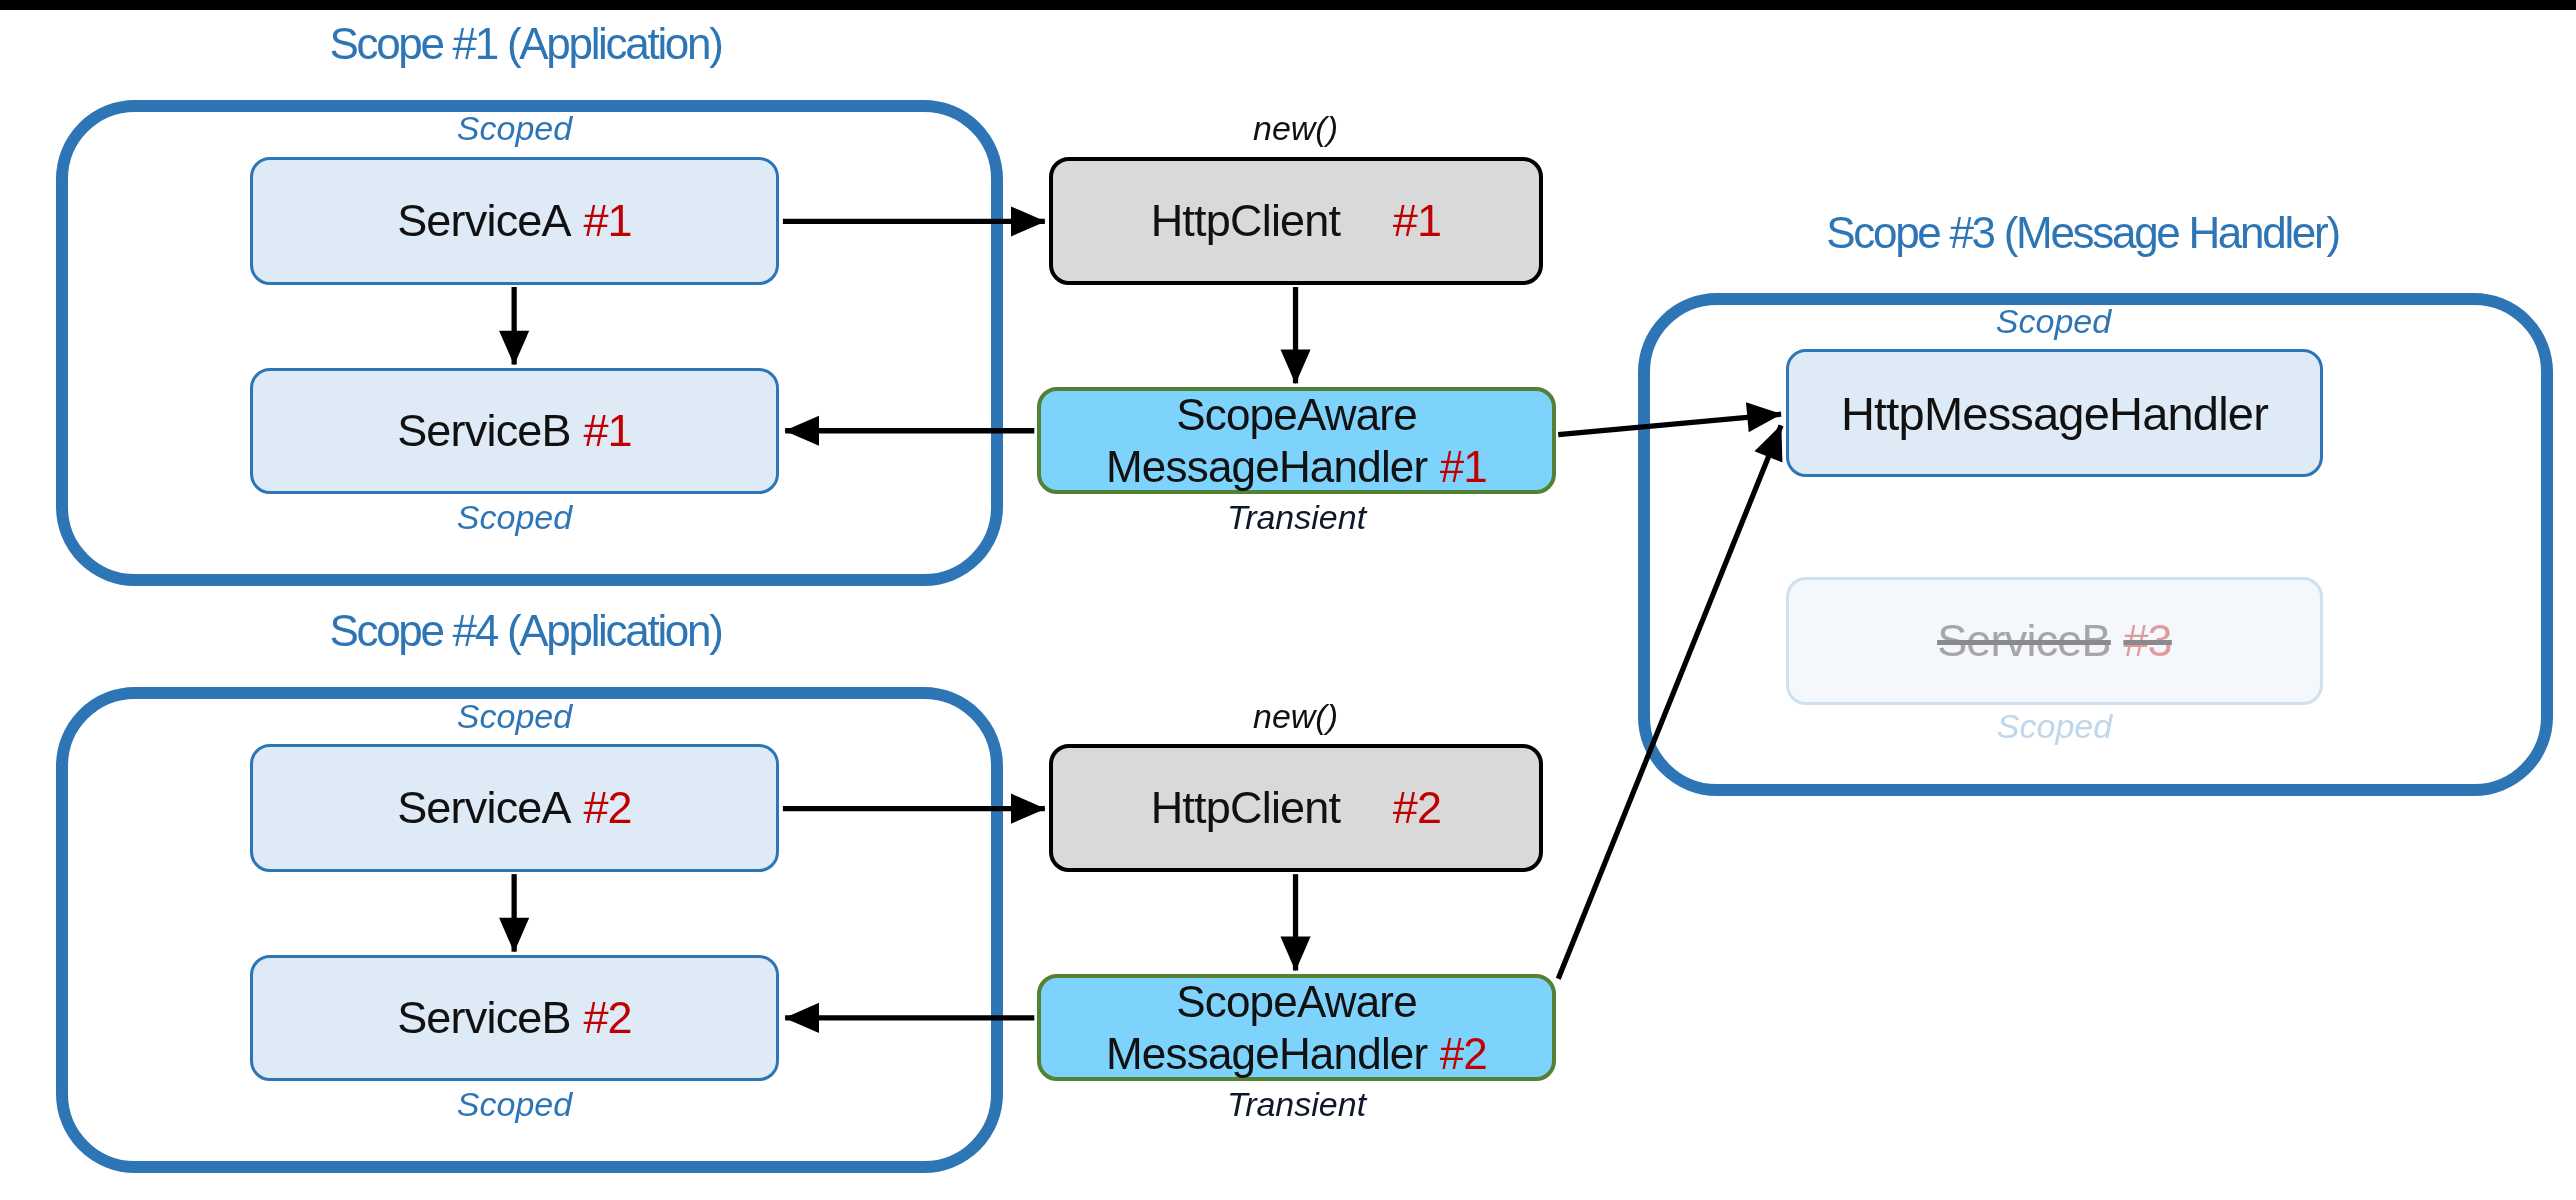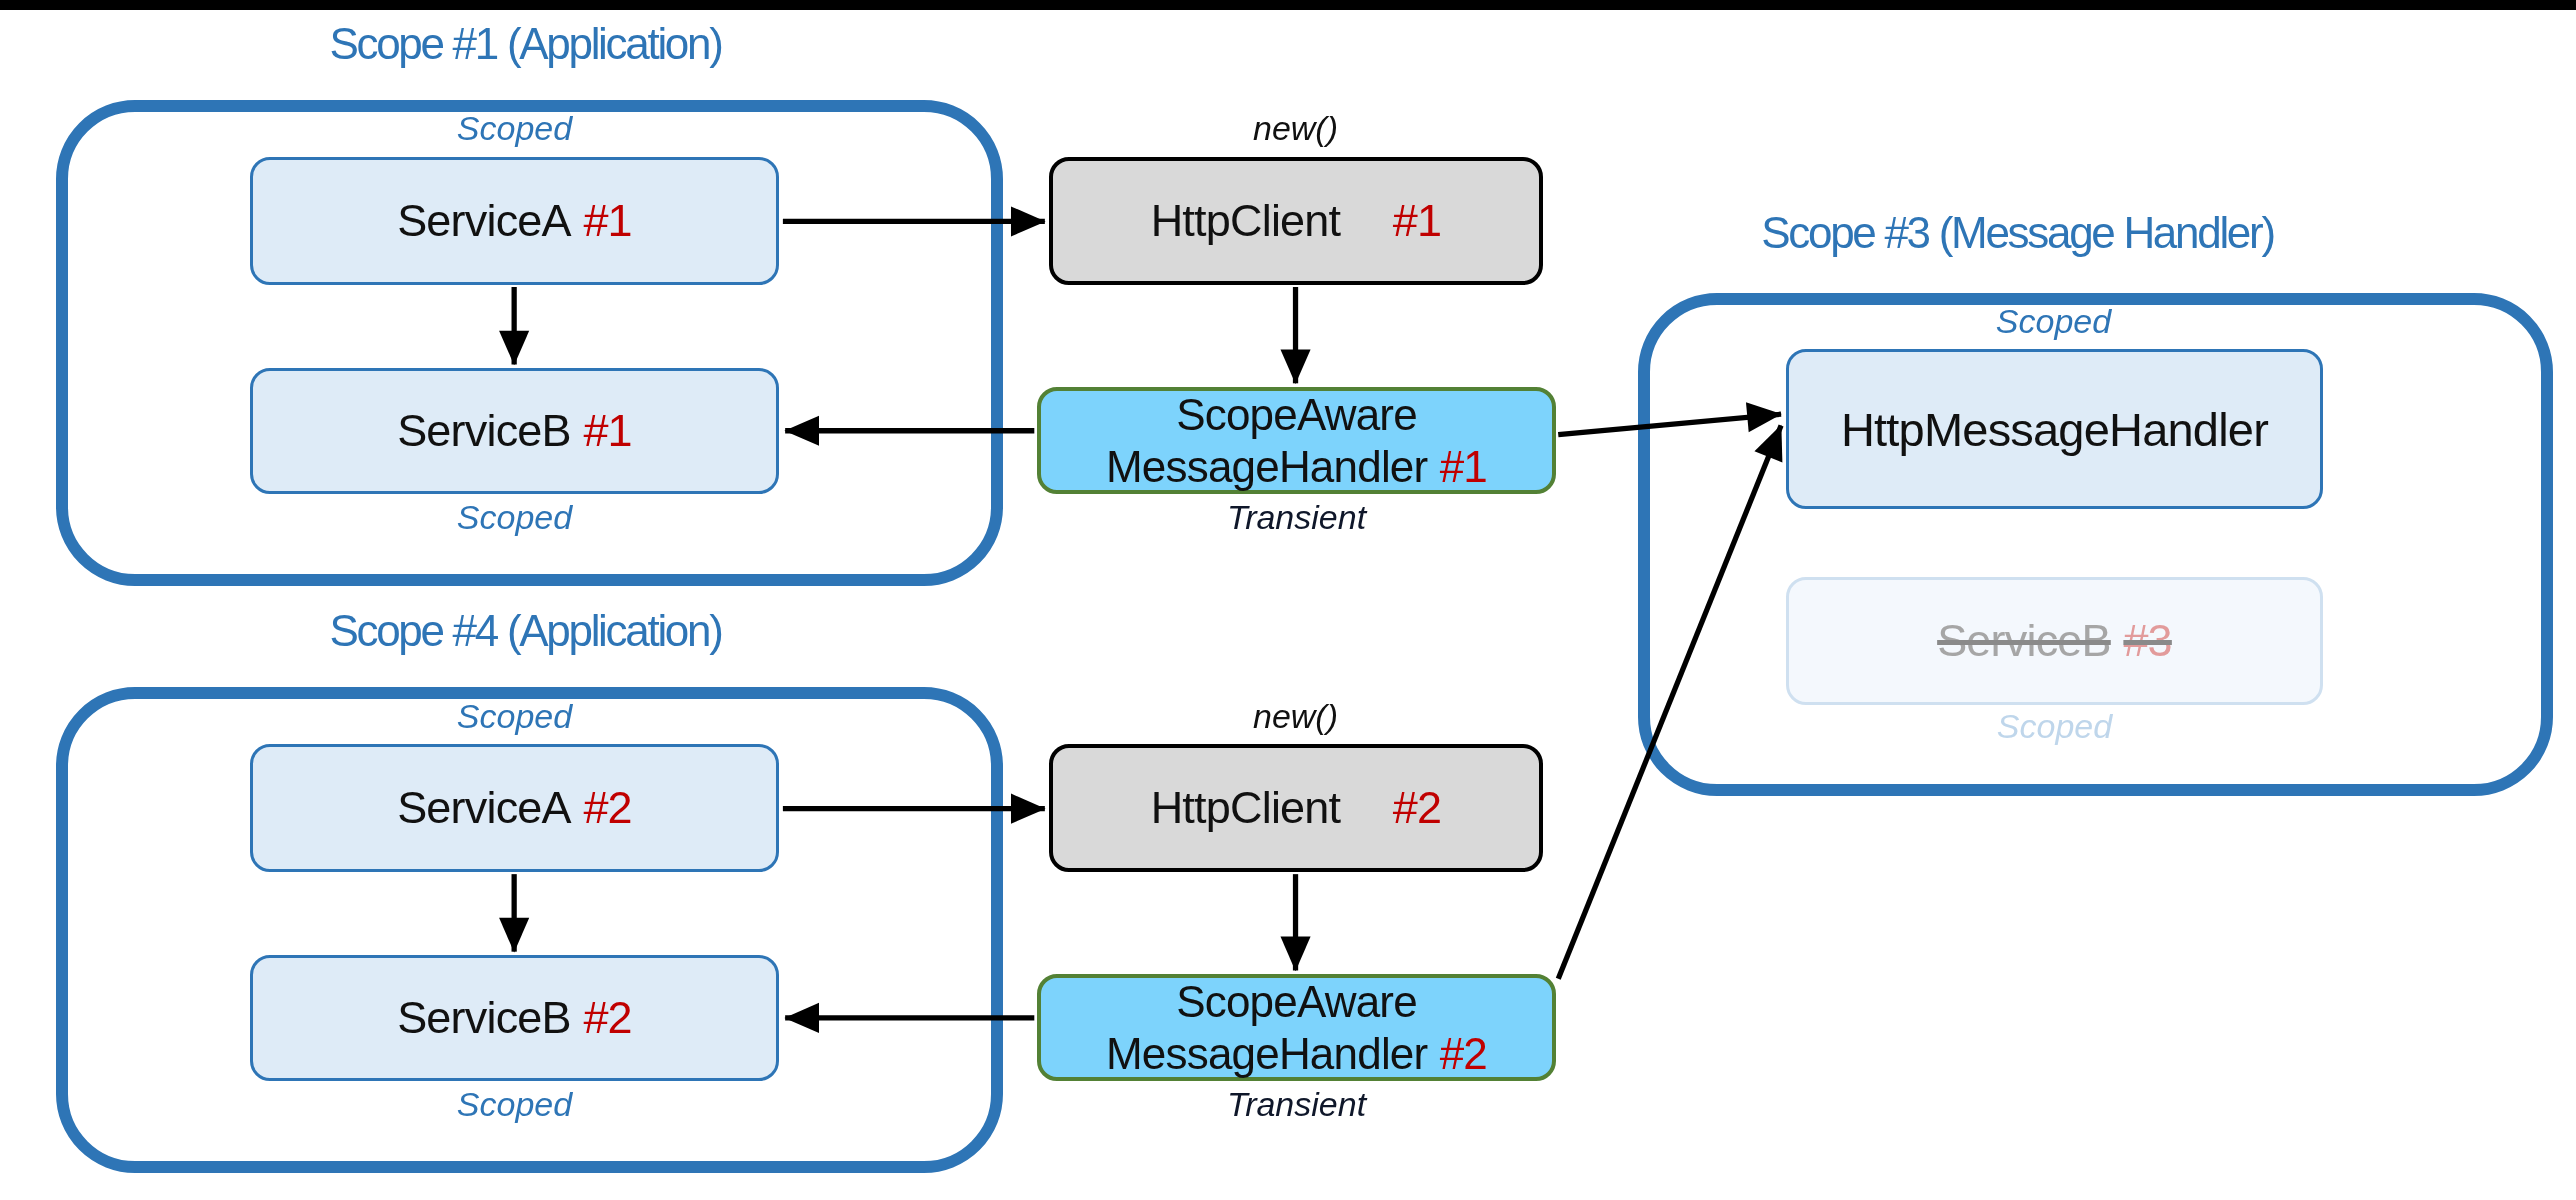--- a/index.html
+++ b/index.html
@@ -94,25 +94,25 @@
 
   <div class="node green-node" style="left:1037px;top:974px;width:519px;height:107px;">
     <span class="row">ScopeAware</span>
     <span class="row">
       <span>MessageHandler</span>
       <span class="inst">#2</span>
     </span>
   </div>
   <div class="tag green" style="left:1146px;top:1087px;width:301px;">Transient</div>
 
-  <div class="scope-title" style="left:1566px;top:209px;width:903px;">Scope #3 (Message Handler)</div>
+  <div class="scope-title" style="left:1631px;top:209px;width:903px;">Scope #3 (Message Handler)</div>
   <div class="scope-rect" style="left:1638px;top:293px;width:891px;height:479px;"></div>
   <div class="tag blue" style="left:1903px;top:304px;width:301px;">Scoped</div>
 
-  <div class="node blue-node" style="left:1786px;top:349px;width:537px;height:160px;font-size:47px;">
+  <div class="node blue-node" style="left:1786px;top:349px;width:537px;height:128px;font-size:47px;">
     <span>HttpMessageHandler</span>
   </div>
 
   <div class="node faded-node" style="left:1786px;top:577px;width:537px;height:128px;">
     <span class="strike">
       <span>ServiceB</span>
       <span class="inst">#3</span>
     </span>
   </div>
   <div class="tag fadedblue" style="left:1904px;top:709px;width:301px;">Scoped</div>

